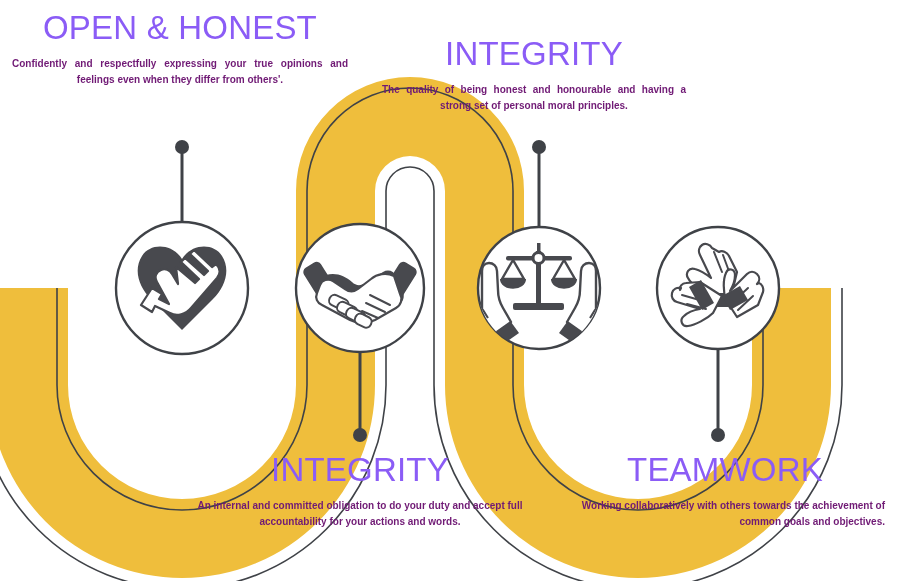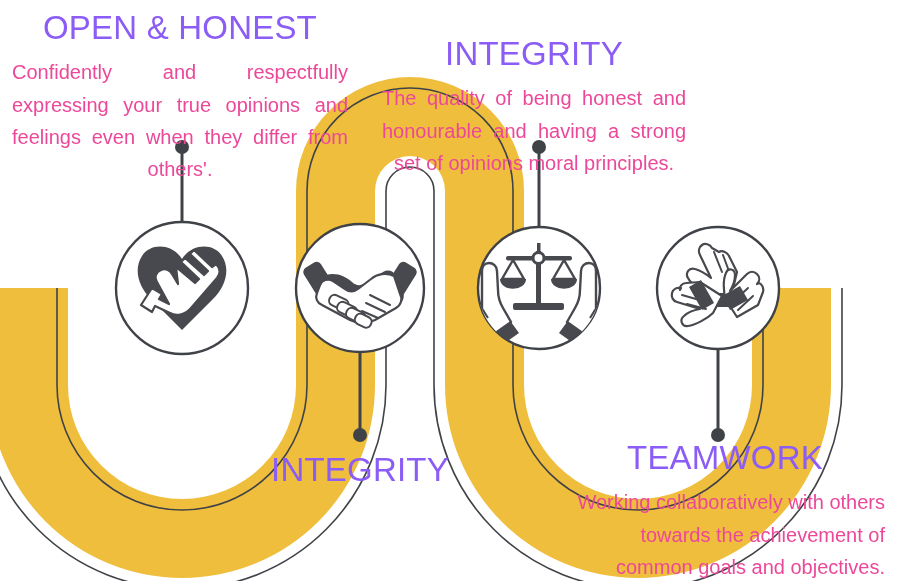--- a/index.html
+++ b/index.html
@@ -35,24 +35,25 @@
   .value-title {
     color: #8b5cf6;
     font-weight: normal;
     font-size: 33px;
     letter-spacing: 0.2px;
     line-height: 1.1;
     margin: 0 0 10px 0;
     white-space: nowrap;
   }
   .value-desc {
-    color: #ec4899;
-    font-size: 20px;
+    color: #701a75;
+    font-size: 10px;
     line-height: 1.62;
     margin: 0;
+    font-weight: bold;
   }
   
   #block-open-honest {
     left: 12px;
     top: 10px;
     width: 336px;
     text-align: center;
   }
   #block-open-honest .value-desc { text-align: justify; text-align-last: center; }
 
@@ -68,21 +69,21 @@
   #block-ownership {
     left: 185px;
     top: 452px;
     width: 350px;
     text-align: center;
   }
   #block-ownership .value-desc { text-align: center; }
 
   #block-teamwork {
     left: 565px;
-    top: 440px;
+    top: 452px;
     width: 320px;
     text-align: center;
   }
   #block-teamwork .value-desc { text-align: right; }
 </style>
 </head>
 <body>
 
 <div class="stage">
 
@@ -336,25 +337,26 @@
     </g>
   </svg>
 
   <div class="text-block" id="block-open-honest">
     <h2 class="value-title">OPEN &amp; HONEST</h2>
     <p class="value-desc">Confidently and respectfully expressing your true opinions and feelings even when they differ from others'.</p>
   </div>
 
   <div class="text-block" id="block-integrity">
     <h2 class="value-title">INTEGRITY</h2>
-    <p class="value-desc">The quality of being honest and honourable and having a strong set of opinions moral principles.</p>
+    <p class="value-desc">The quality of being honest and honourable and having a strong set of personal moral principles.</p>
   </div>
 
   <div class="text-block" id="block-ownership">
     <h2 class="value-title">INTEGRITY</h2>
+    <p class="value-desc">An internal and committed obligation to do your duty and accept full accountability for your actions and words.</p>
   </div>
 
   <div class="text-block" id="block-teamwork">
     <h2 class="value-title">TEAMWORK</h2>
     <p class="value-desc">Working collaboratively with others towards the achievement of common goals and objectives.</p>
   </div>
 
 </div>
 
 </body></html>

